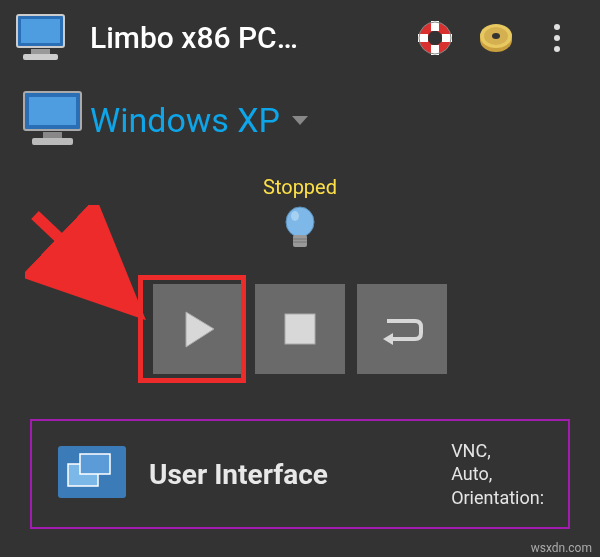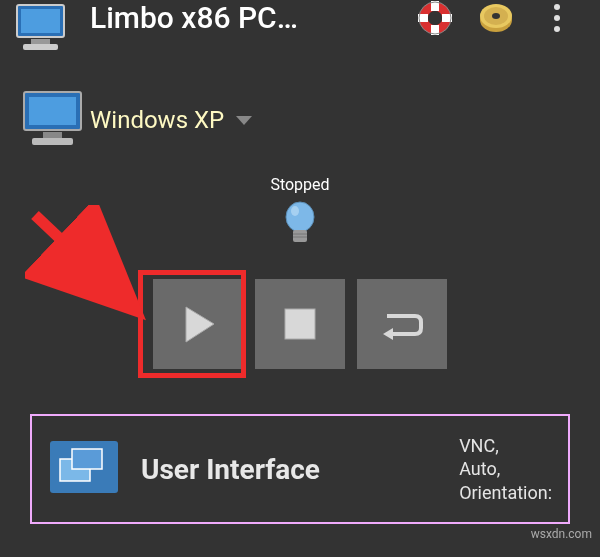--- a/index.html
+++ b/index.html
@@ -12,21 +12,21 @@
       height: 557px;
       background: #333333;
       font-family: Roboto, Arial, sans-serif;
       color: #e0e0e0;
       overflow: hidden;
       position: relative;
     }
     .header {
       height: 75px;
       display: flex;
-      align-items: flex-start;
+      align-items: center;
       padding: 0 10px;
       background: #333333;
     }
     .header-logo {
       width: 60px;
       height: 55px;
       display: flex;
       align-items: center;
       justify-content: center;
     }
@@ -80,39 +80,39 @@
     .load-label {
       font-size: 26px;
       color: #d0d0d0;
       padding-left: 10px;
       flex: 1;
     }
     .dropdown {
       display: flex;
       align-items: center;
       gap: 12px;
-      font-size: 24px;
-      color: #fef9c3;
+      font-size: 34px;
+      color: #0ea5e9;
       cursor: pointer;
       padding-right: 15px;
     }
     .dropdown-arrow {
       width: 0;
       height: 0;
       border-left: 8px solid transparent;
       border-right: 8px solid transparent;
       border-top: 9px solid #888;
     }
     .status-section {
       text-align: center;
       padding-top: 5px;
     }
     .status-label {
-      font-size: 16px;
-      color: #ffffff;
+      font-size: 20px;
+      color: #fde047;
       margin-bottom: 5px;
     }
     .bulb-icon {
       margin: 0 auto;
       width: 40px;
       height: 50px;
     }
     .controls {
       display: flex;
       justify-content: center;
@@ -139,22 +139,22 @@
       pointer-events: none;
     }
     .arrow-annotation {
       position: absolute;
       left: 25px;
       top: 205px;
       pointer-events: none;
     }
     .section-card {
       margin: 45px 20px 0 20px;
-      border: 2px solid #f0abfc;
-      padding: 18px 16px;
+      border: 2px solid #a21caf;
+      padding: 18px 24px;
       display: flex;
       align-items: center;
       min-height: 100px;
     }
     .ui-icon {
       width: 75px;
       height: 60px;
     }
     .section-title {
       font-size: 28px;
@@ -164,21 +164,21 @@
       padding-left: 18px;
     }
     .section-details {
       font-size: 18px;
       color: #e5e5e5;
       text-align: left;
       line-height: 1.3;
     }
     .watermark {
       position: absolute;
-      bottom: 16px;
+      bottom: 2px;
       right: 8px;
       font-size: 12px;
       color: #aaa;
     }
   </style>
 </head>
 <body>
 
 <div class="header">
   <div class="header-logo">

